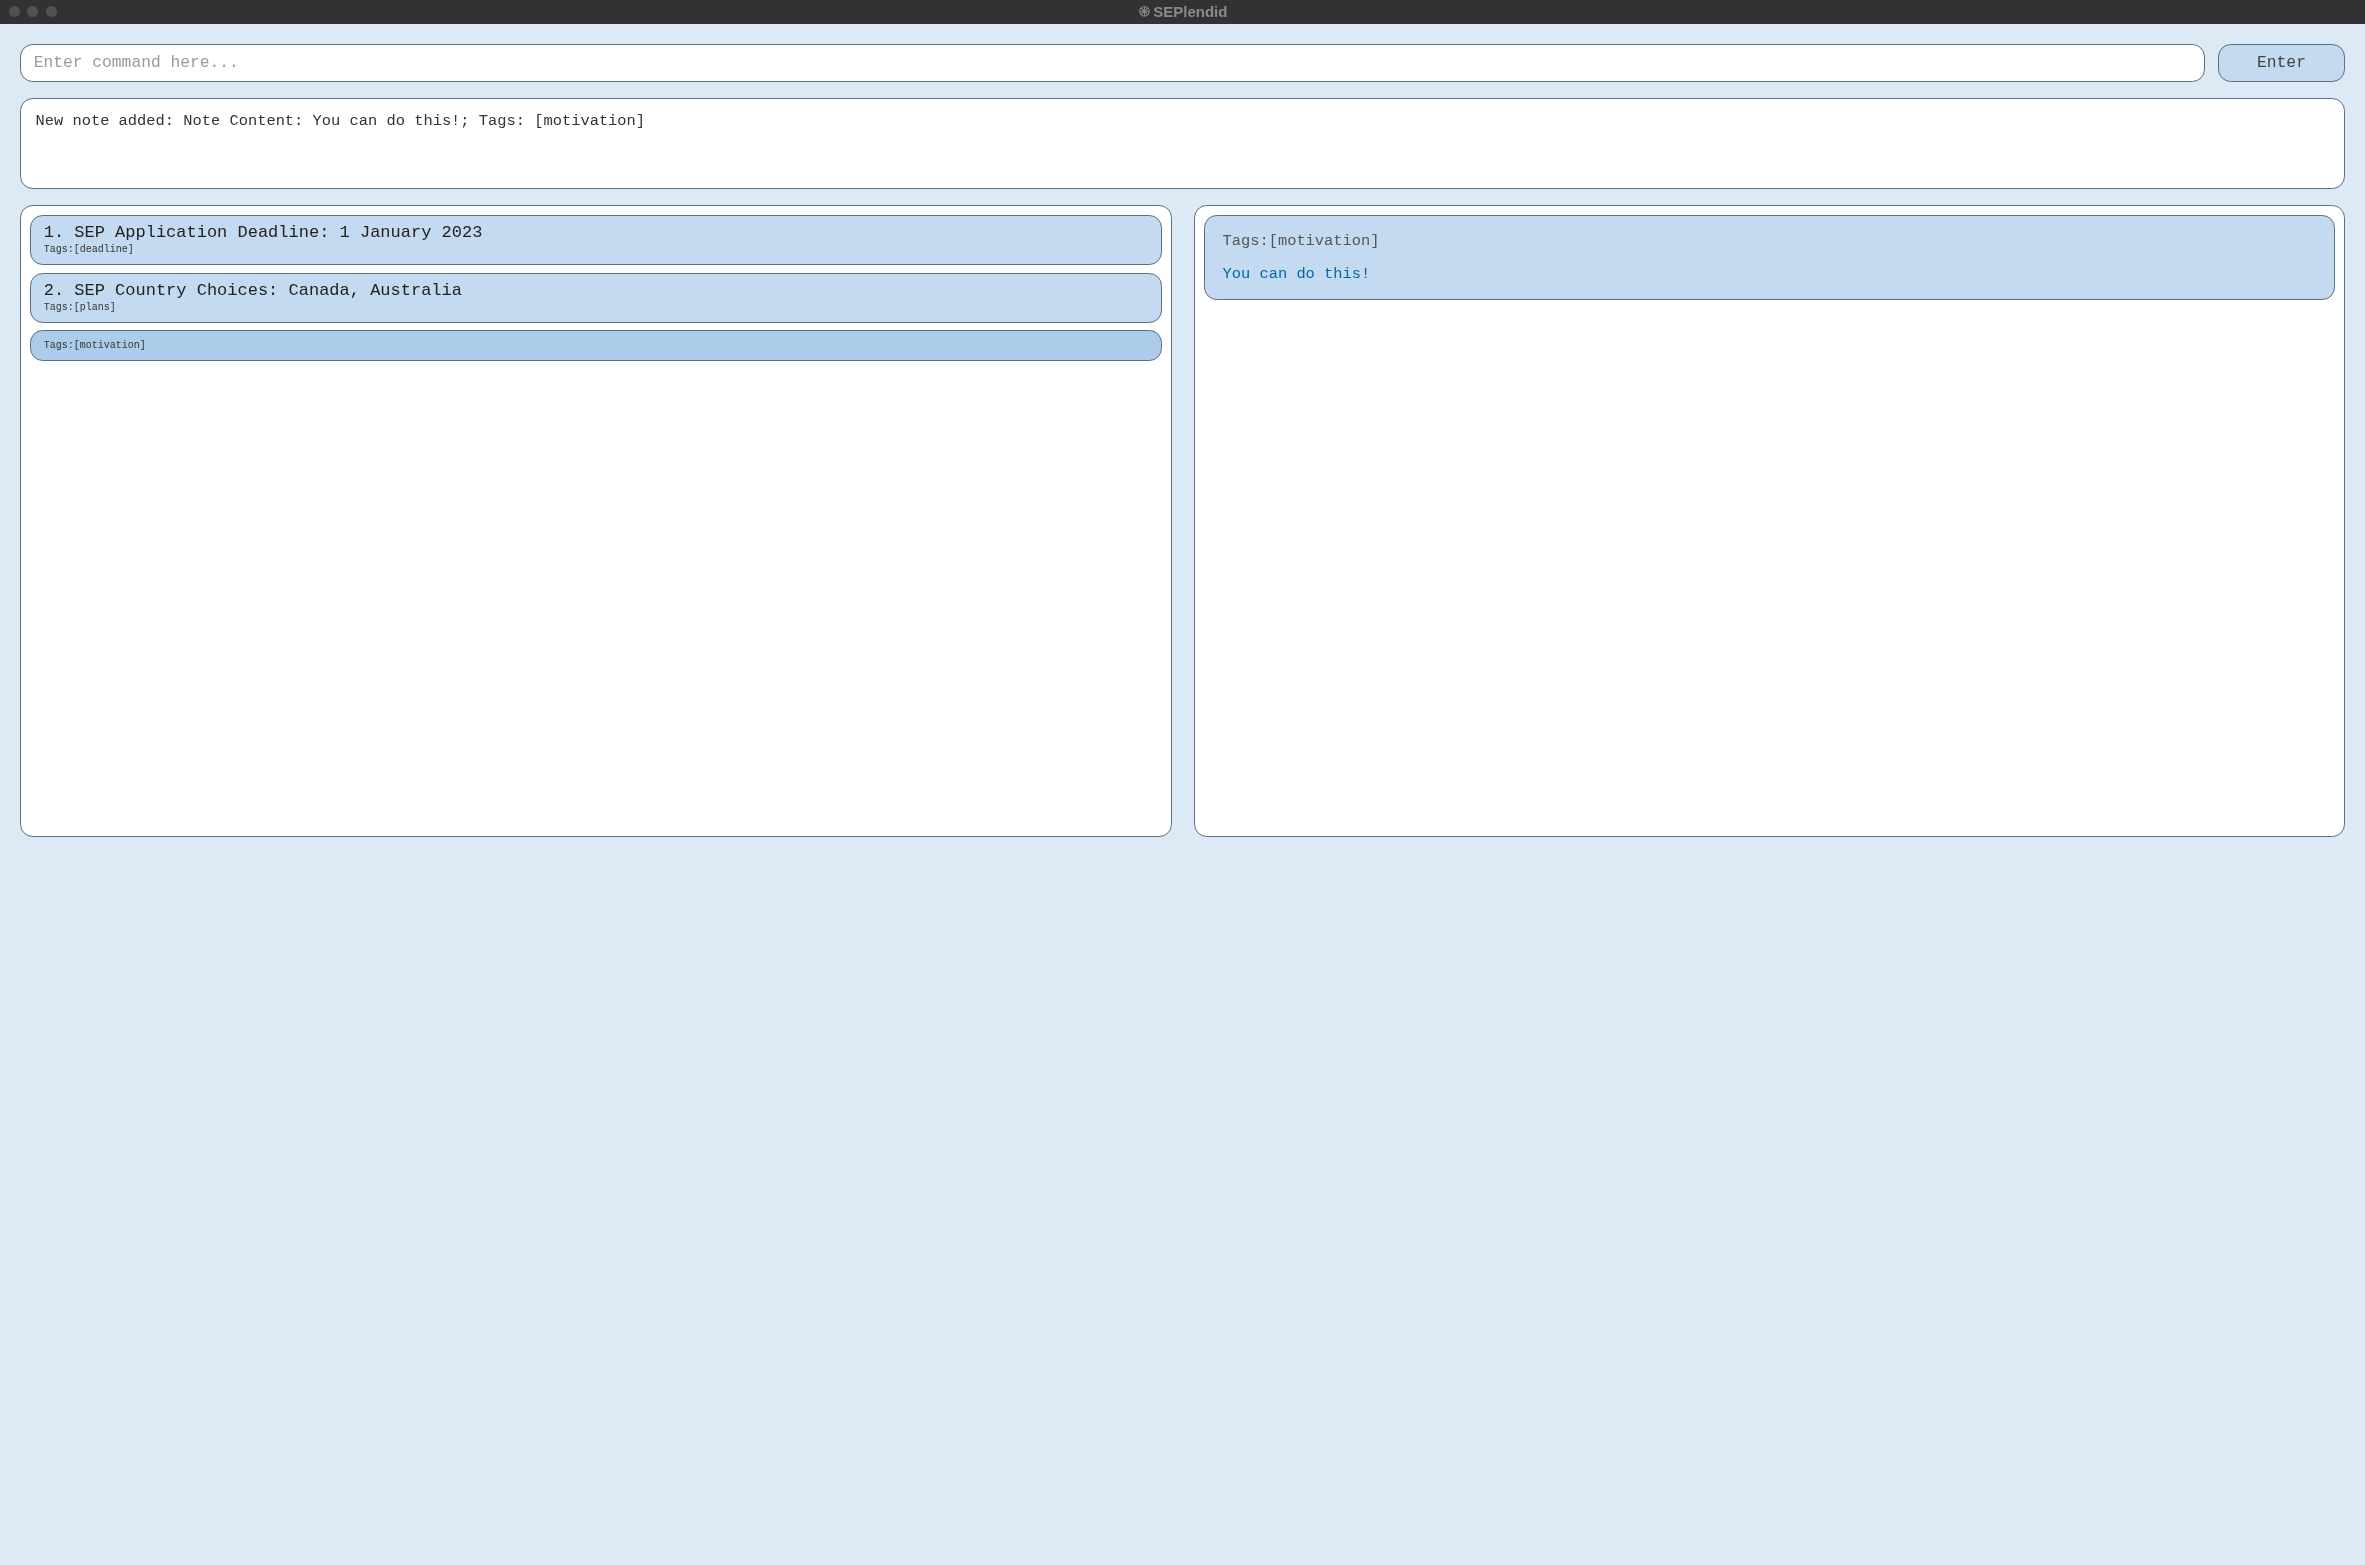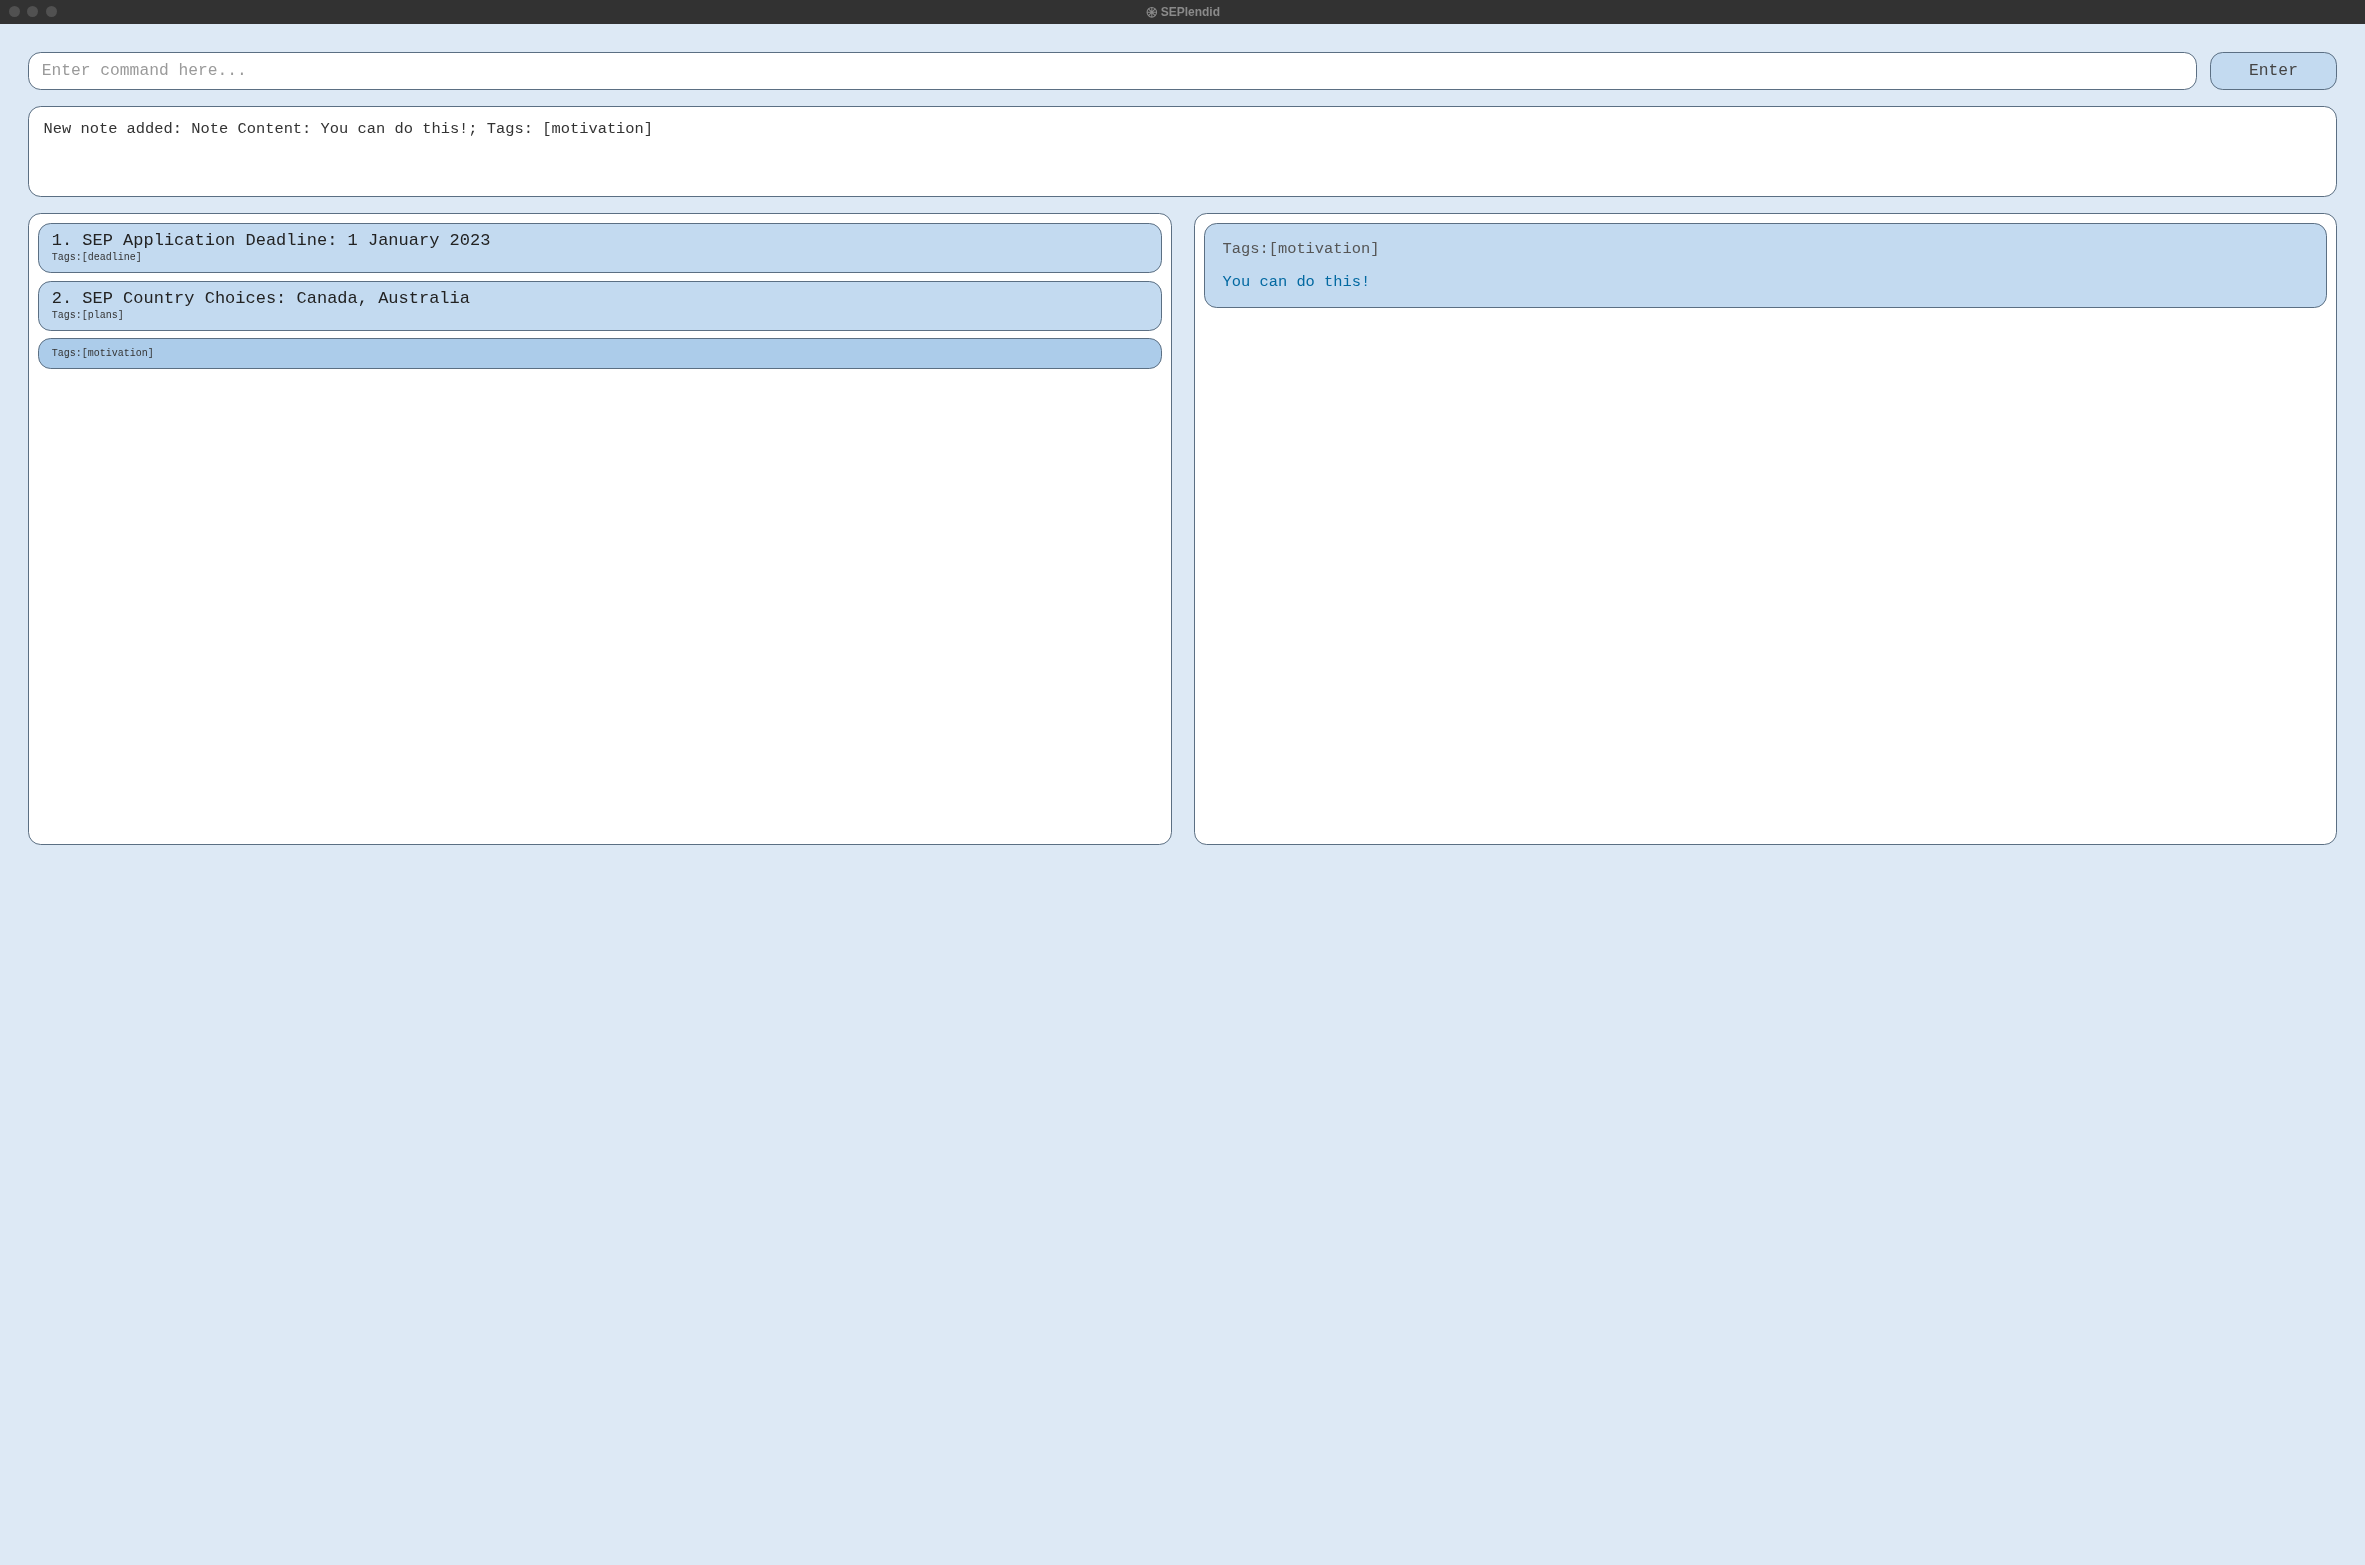--- a/index.html
+++ b/index.html
@@ -30,29 +30,29 @@
       width: 11px;
       height: 11px;
       border-radius: 50%;
       background: #515151;
     }
     .title-center {
       position: absolute;
       left: 50%;
       transform: translateX(-50%);
       display: flex;
-      align-items: flex-end;
+      align-items: center;
       gap: 3px;
       color: #8a8a8a;
       font-family: -apple-system, BlinkMacSystemFont, "Segoe UI", sans-serif;
-      font-size: 12px;
+      font-size: 15px;
       font-weight: 600;
     }
     .app-body {
-      padding: 28px;
+      padding: 20px;
     }
     .top-row {
       display: flex;
       gap: 12.7px;
       align-items: stretch;
     }
     .cmd-input {
       flex: 1;
       background: #fff;
       border: 1.4px solid #5b6f83;

